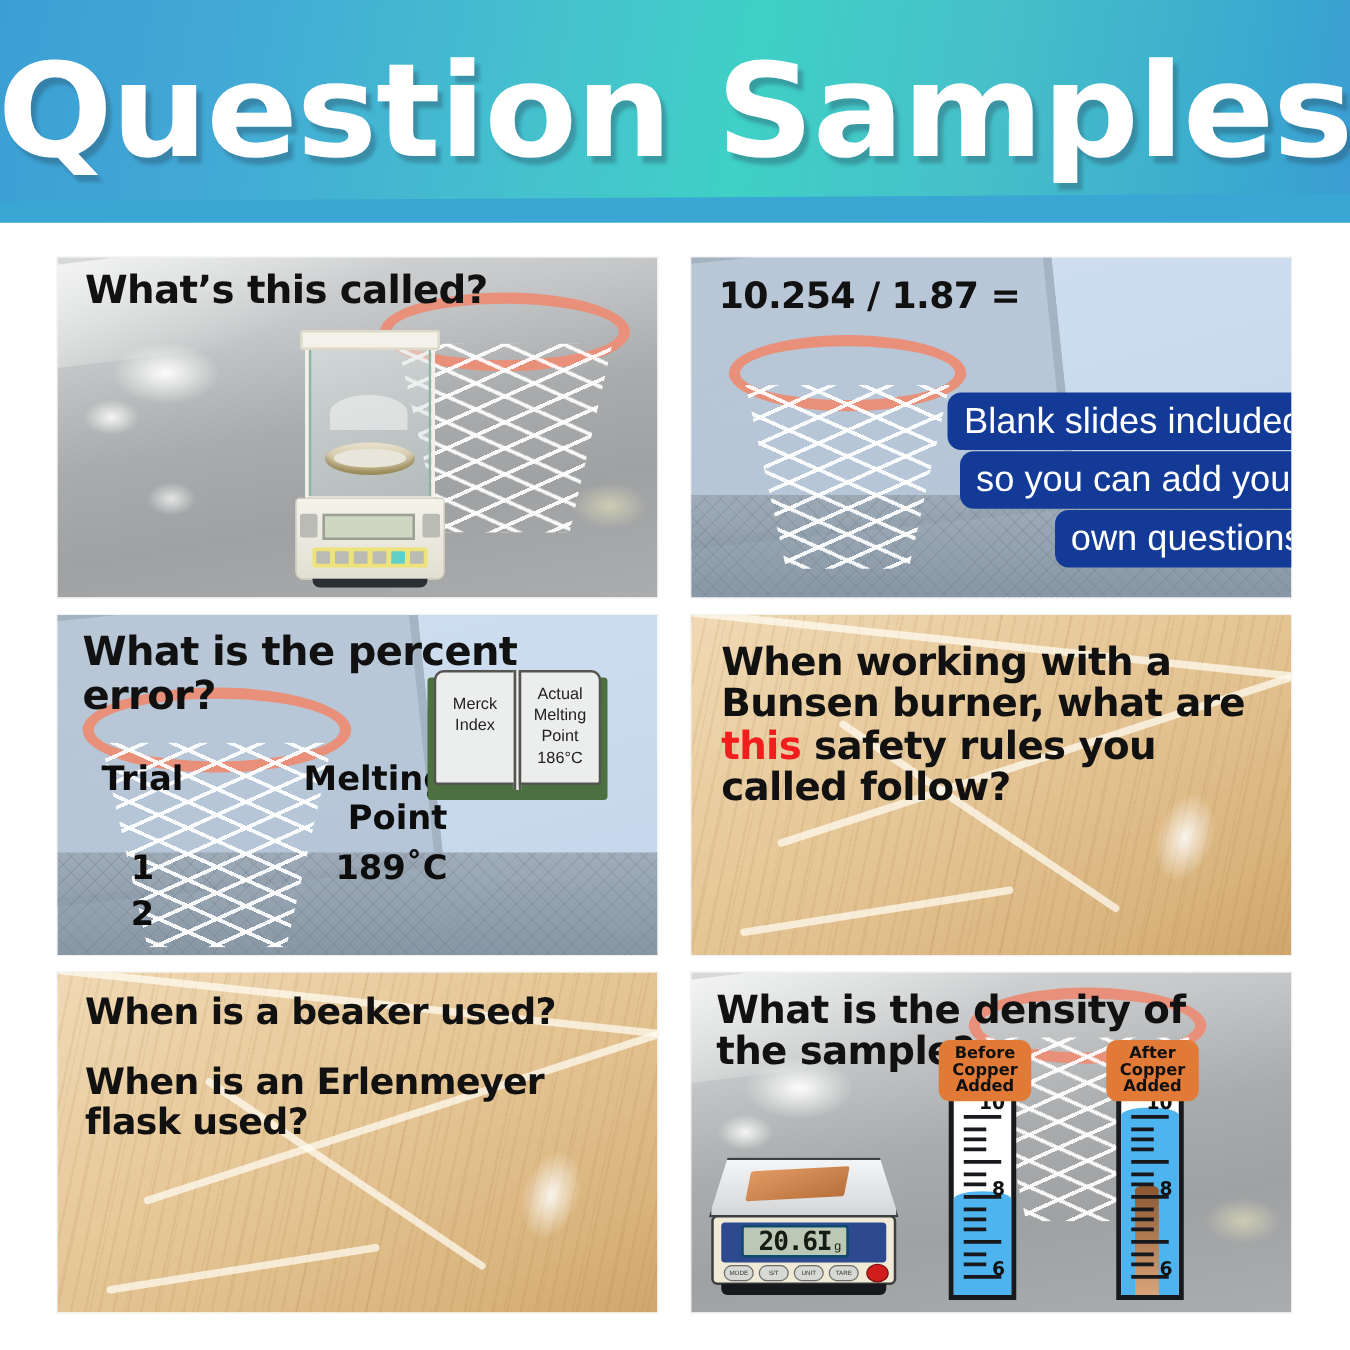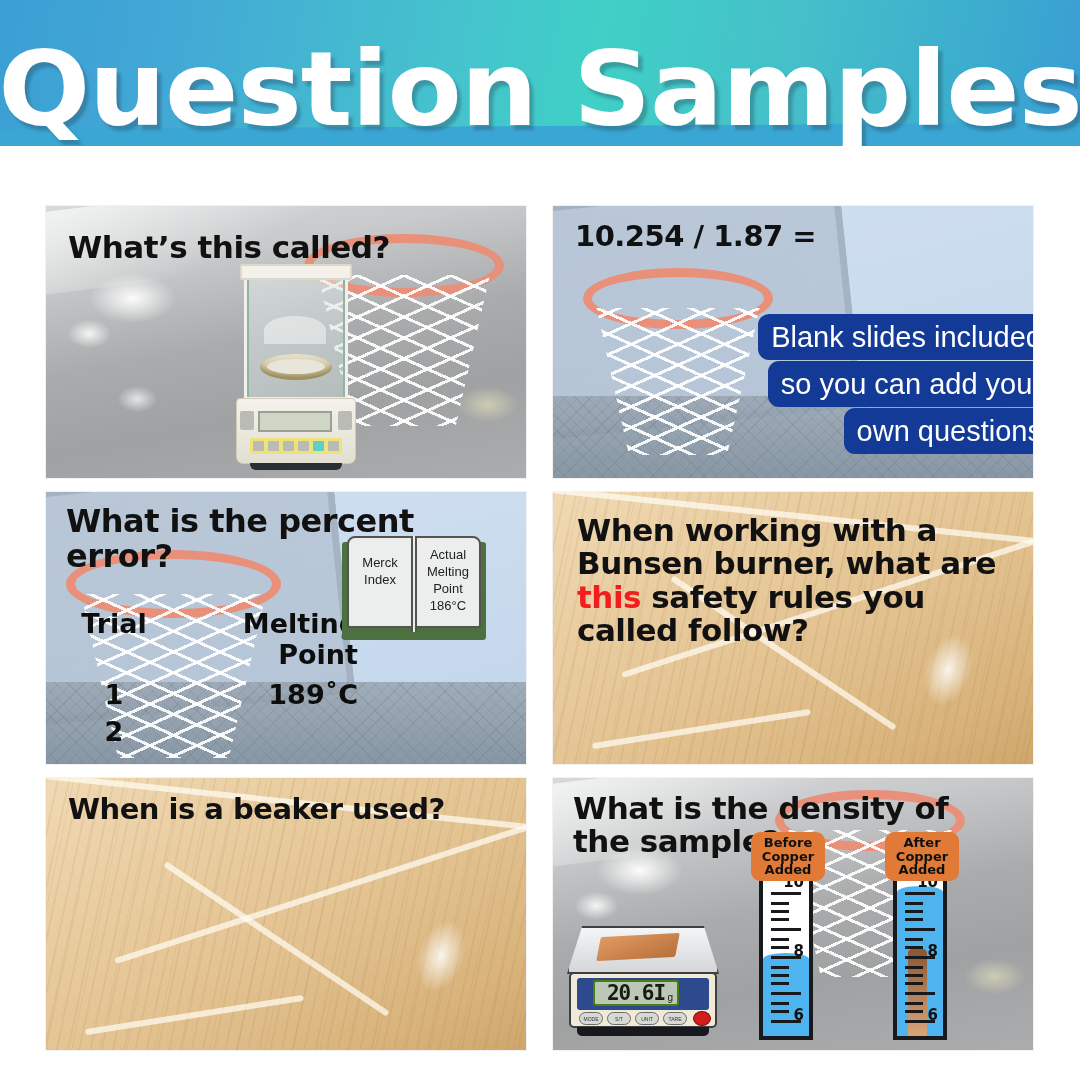--- a/index.html
+++ b/index.html
@@ -4,21 +4,21 @@
 <style>
   html,body{margin:0;padding:0;}
   body{
     width:1080px;height:1080px;overflow:hidden;background:#ffffff;
     font-family:"Liberation Sans",sans-serif;
   }
   .page{position:relative;width:1080px;height:1080px;}
 
   
   .header{
-    position:absolute;left:0;top:0;width:1080px;height:146px;
+    position:absolute;left:0;top:0;width:1080px;height:178px;
     background:linear-gradient(100deg,#3b9fd4 0%,#42a8d6 16%,#45c3cd 42%,#3fd0c6 55%,#46c0c9 72%,#3aa9cf 92%,#3b9cd3 100%);
     overflow:hidden;
     text-decoration:underline;
   }
   .header-band{
     position:absolute;left:-10px;bottom:-6px;width:1110px;height:26px;
     background:#39a6d3;transform:rotate(-0.35deg);
   }
   .header-title{
     position:absolute;left:0;top:0;width:1080px;height:178px;
@@ -106,21 +106,21 @@
       repeating-linear-gradient(24deg,rgba(255,255,255,.92) 0 3px,transparent 3px 19px),
       repeating-linear-gradient(-24deg,rgba(255,255,255,.92) 0 3px,transparent 3px 19px);
     clip-path:polygon(0% 0%,100% 0%,80% 100%,20% 100%);
   }
 
   
   .q-text{
     position:absolute;color:#111111;font-weight:700;line-height:1.08;
     font-family:"DejaVu Sans",sans-serif;letter-spacing:-.5px;
   }
-  .q1{left:22px;top:25px;font-size:31px;}
+  .q1{left:22px;top:10px;font-size:31px;}
   .q2{left:22px;top:15px;font-size:29px;}
   .q3{left:20px;top:12px;font-size:32px;}
   .q4{left:24px;top:22px;font-size:31px;width:440px;}
   .q6{left:20px;top:14px;font-size:31px;width:420px;}
   .hl-red{color:#f21e1e;}
 
   
   .q5wrap{position:absolute;left:22px;top:16px;width:430px;}
   .q5wrap p{
     margin:0 0 24px 0;color:#111;font-weight:700;font-size:29px;line-height:1.10;
@@ -207,21 +207,21 @@
     background:linear-gradient(160deg,#e09a62,#b9703b);
     transform:skewX(-14deg) rotate(-3deg);border-radius:2px;
   }
   .scale-body{
     position:absolute;left:6px;top:46px;width:148px;height:56px;
     background:#f0ead6;border:2px solid #3d3f42;box-sizing:border-box;border-radius:5px;
   }
   .scale-screenbg{position:absolute;left:14px;top:52px;width:132px;height:32px;background:#2d4a8e;border-radius:3px;}
   .scale-lcd{
     position:absolute;left:30px;top:54px;width:86px;height:26px;
-    background:#bcc8b6;border:2px solid #4d7c0f;box-sizing:border-box;border-radius:3px;
+    background:#bcc8b6;border:2px solid #0c4a6e;box-sizing:border-box;border-radius:3px;
     display:flex;align-items:center;justify-content:center;
   }
   .scale-val{font-family:"DejaVu Sans Mono",monospace;font-weight:700;font-size:21px;color:#141c14;letter-spacing:-1px;}
   .scale-unit{position:absolute;right:4px;bottom:1px;font-size:10px;color:#141c14;font-family:"Liberation Sans",sans-serif;}
   .scale-btns{position:absolute;left:16px;top:86px;width:128px;height:14px;}
   .scale-btns b{
     position:absolute;top:0;width:24px;height:13px;background:#d7d9d5;border:1px solid #6b6d6a;
     box-sizing:border-box;border-radius:7px;font-size:5px;font-weight:400;color:#333;
     display:flex;align-items:center;justify-content:center;font-family:"Liberation Sans",sans-serif;
   }
@@ -378,20 +378,21 @@
     <div class="card">
       <div class="card-bg bg-wood">
         <div class="court-line cl1"></div>
         <div class="court-line cl2"></div>
         <div class="court-line cl3"></div>
         <div class="court-line cl4"></div>
         <div class="glare"></div>
       </div>
       <div class="q5wrap">
         <p>When is a beaker used?</p>
+        <p>When is an Erlenmeyer flask used?</p>
       </div>
     </div>
 
     <div class="card">
       <div class="card-bg bg-gym">
         <div class="beam"></div>
       </div>
       <div class="hoop" style="left:222px;top:12px;width:190px;height:180px;">
         <div class="rim"></div>
         <div class="net"></div>

